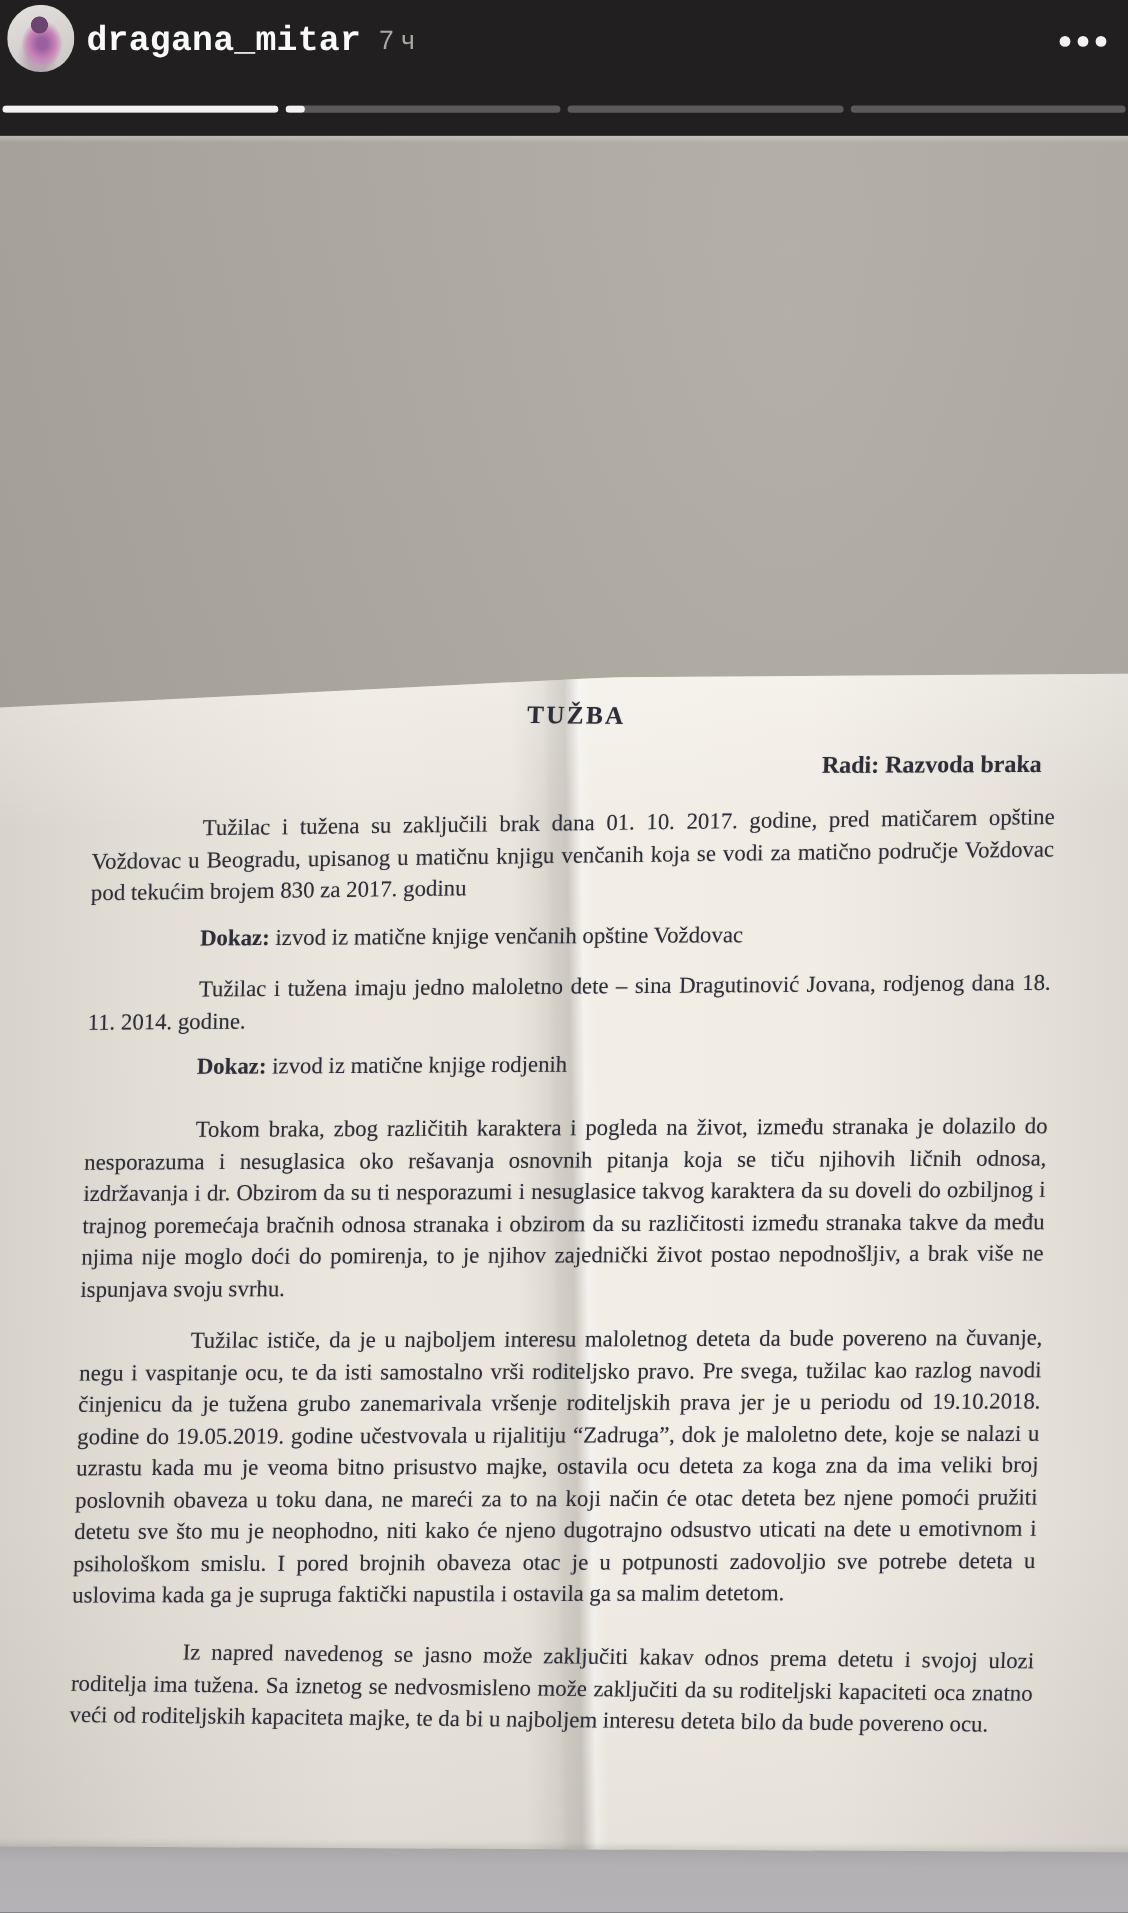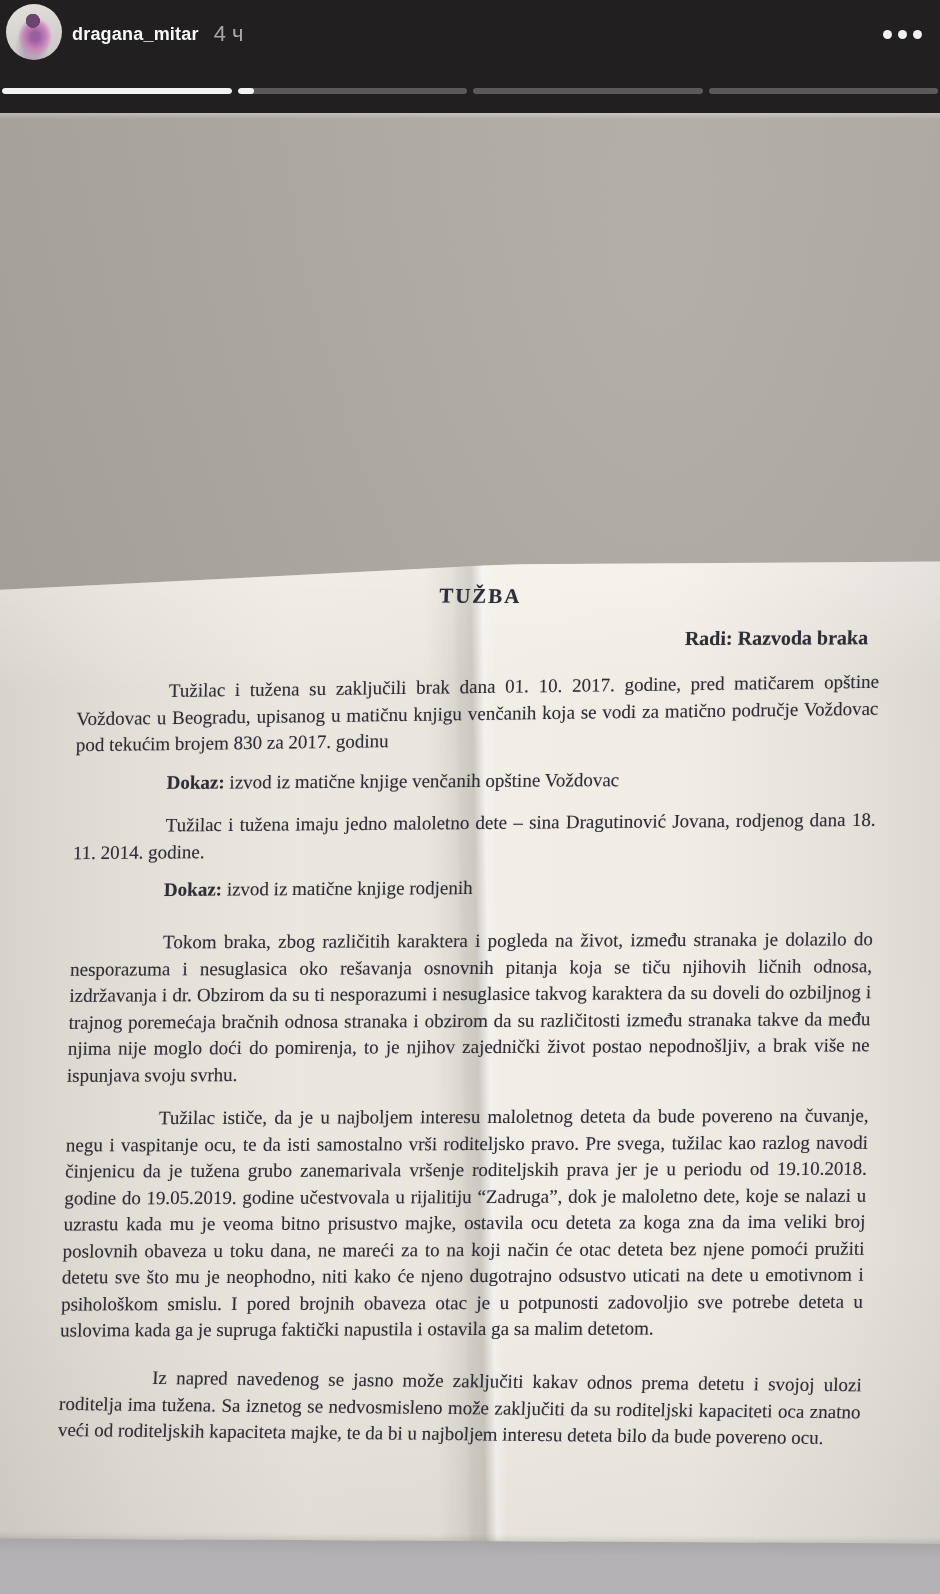--- a/index.html
+++ b/index.html
@@ -14,21 +14,21 @@
   .header-row{position:absolute;top:0;left:0;width:100%;height:68px;display:flex;align-items:center;}
   .avatar{
     position:absolute;left:6px;top:4px;width:56px;height:56px;border-radius:50%;
     background:
       radial-gradient(circle at 48% 30%, #6d4470 0 14%, rgba(0,0,0,0) 15%),
       radial-gradient(ellipse at 52% 58%, #9b5fa0 0 10%, #c985b8 28%, rgba(0,0,0,0) 42%),
       radial-gradient(ellipse at 46% 80%, #b7a7b5 0 18%, rgba(0,0,0,0) 40%),
       linear-gradient(160deg,#e3e0dd 0%,#d6d2cf 55%,#c9c5c2 100%);
     overflow:hidden;
   }
-  .username{margin-left:72px;color:var(--username,#fafafa);font-weight:bold;font-size:18px;letter-spacing:.2px;}
+  .username{margin-left:72px;color:var(--username,#fafafa);font-weight:bold;font-size:29px;letter-spacing:.2px;font-family:Liberation Mono, monospace;}
   .timestamp{margin-left:15px;color:var(--timestamp,#aaa7a5);font-size:22px;}
   .menu-btn{position:absolute;right:18px;top:22px;width:48px;height:24px;display:flex;align-items:center;justify-content:flex-end;gap:6px;cursor:pointer;}
   .menu-btn .dot{width:9px;height:9px;border-radius:50%;background:#f2f2f2;}
 
   
   .progress-row{position:absolute;top:88px;left:2px;width:936px;display:flex;gap:6px;z-index:6;}
   .progress-seg{flex:1;height:6px;border-radius:3px;background:var(--progress-unfilled,#5c5a59);overflow:hidden;}
   .progress-fill{height:100%;background:var(--progress-filled,#f2f2f2);border-radius:3px;width:0;}
 
   
@@ -76,21 +76,21 @@
 </style>
 </head>
 <body>
 
 <div class="screen">
 
   <header class="header">
     <div class="header-row">
       <div class="avatar"></div>
       <span class="username">dragana_mitar</span>
-      <span class="timestamp">4 ч</span>
+      <span class="timestamp">7 ч</span>
       <div class="menu-btn">
         <span class="dot"></span>
         <span class="dot"></span>
         <span class="dot"></span>
       </div>
     </div>
     <div class="progress-row">
       <div class="progress-seg">
         <div class="progress-fill" style="width: 100%;"></div>
       </div>

